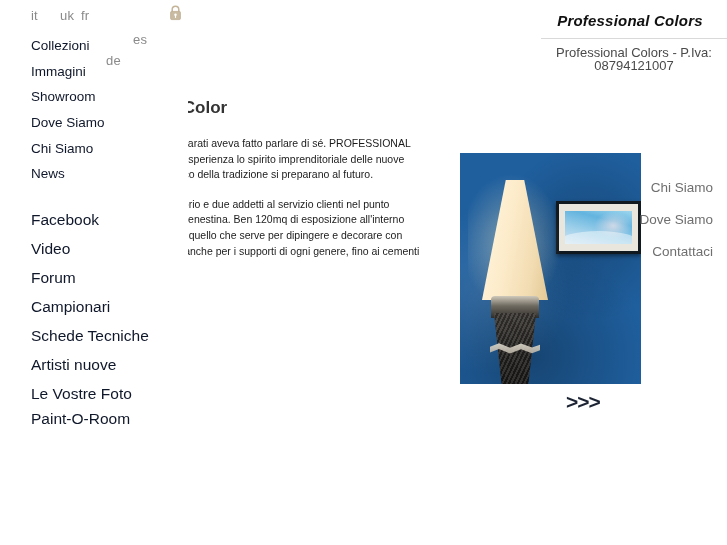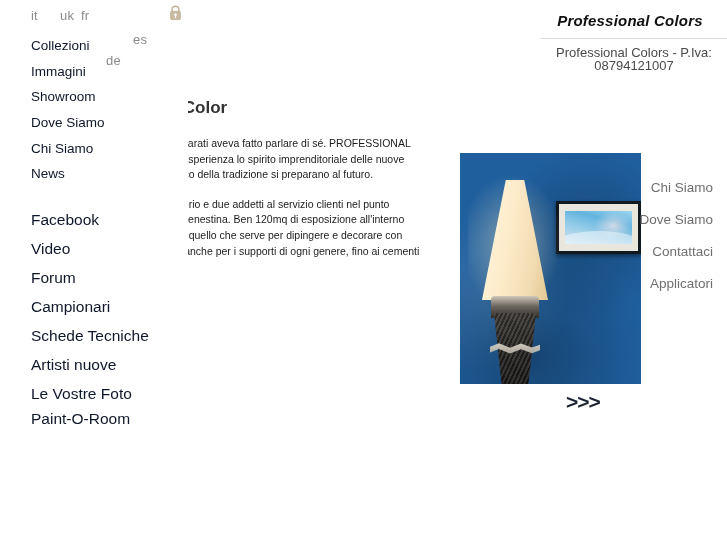--- a/index.html
+++ b/index.html
@@ -268,16 +268,15 @@
   <div class="shade-body"></div>
   <div class="base-top"></div>
   <div class="base-body"></div>
   <div class="base-wave"></div>
 </figure>
 
 <nav id="right-menu">
   <a class="rm-item">Chi Siamo</a>
   <a class="rm-item">Dove Siamo</a>
   <a class="rm-item">Contattaci</a>
-  <a class="rm-item">Applicatori</a>
 </nav>
 
 <div id="more-arrows">&gt;&gt;&gt;</div>
 
 </body></html>

